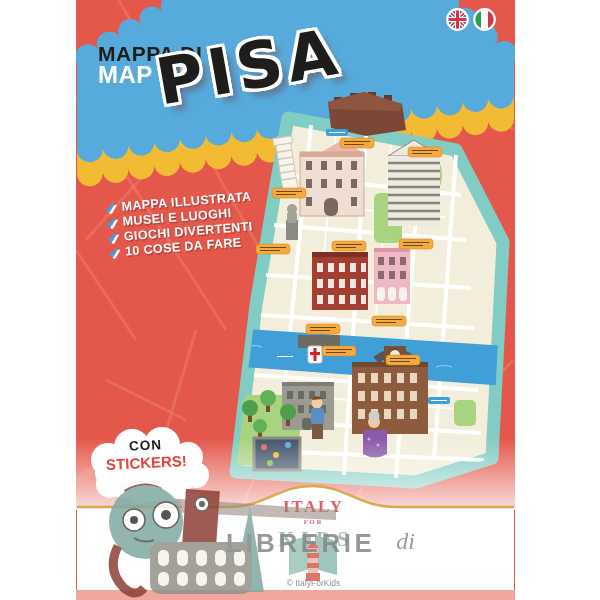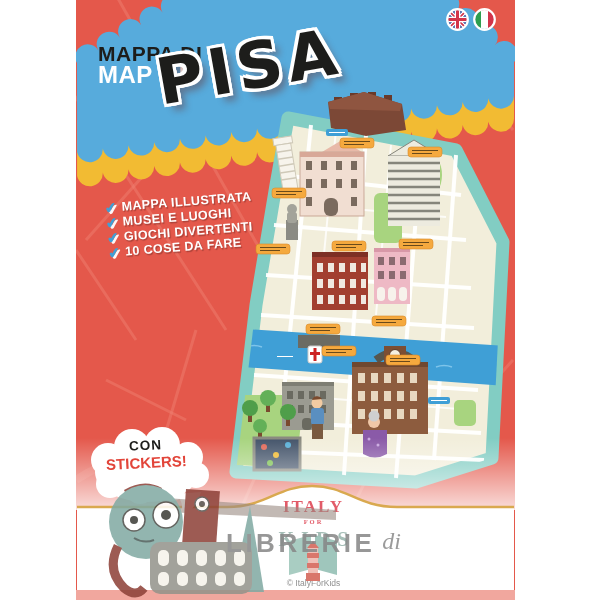--- a/index.html
+++ b/index.html
@@ -39,21 +39,21 @@
 
   
   .bubble-text{left:14px;top:438px;width:112px;text-align:center;transform:rotate(-3deg);line-height:1.15;}
   .bubble-text .t1{font-weight:900;font-size:13.5px;color:#1d1d1b;letter-spacing:1px;}
   .bubble-text .t2{font-weight:900;font-size:15px;color:#e2453a;}
 
   
   .watermark{left:20px;top:478px;width:419px;height:122px;opacity:.85;}
   .wm-text{position:absolute;left:130px;top:50px;display:flex;align-items:flex-start;white-space:nowrap;}
   .wm-text .w1,.wm-text .w3{font-weight:700;font-size:26px;letter-spacing:3.5px;color:#868686;}
-  .wm-text .w2{font-family:"Liberation Serif",serif;font-style:italic;font-size:24px;color:#8a8a8a;margin:0 7px;}
+  .wm-text .w2{font-family:"Liberation Serif",serif;font-style:italic;font-size:24px;color:#8a8a8a;margin:0 21px;}
 </style>
 </head>
 <body>
 
 <div id="cover">
 
   <svg class="abs" style="left:0;top:0" width="439" height="600" viewBox="0 0 439 600">
     <g stroke="#f08273" stroke-opacity="0.45" stroke-width="3" fill="none">
       <path d="M-5,90 L150,330"></path>
         <path d="M40,-5 L190,260"></path>

